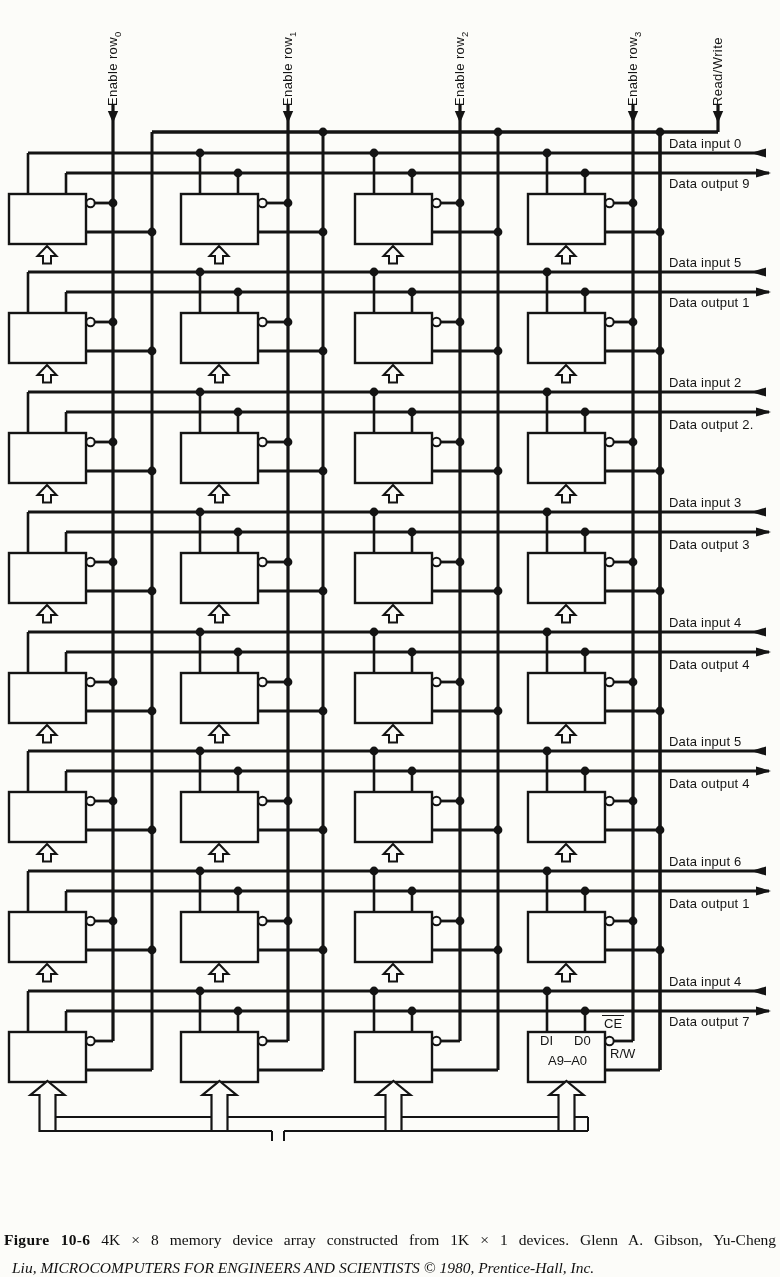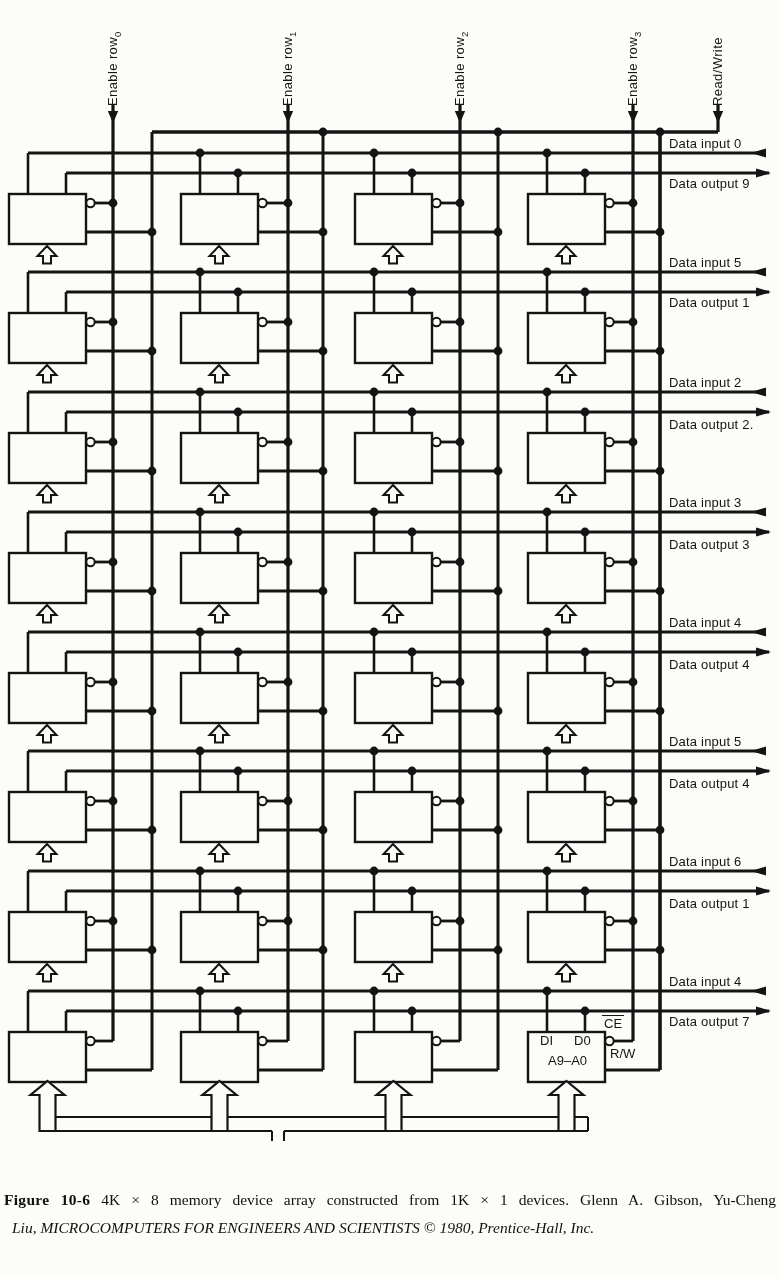--- a/index.html
+++ b/index.html
@@ -10,21 +10,21 @@
   .vlabel{position:absolute;height:15px;line-height:15px;font-size:13px;letter-spacing:.4px;
           white-space:nowrap;transform-origin:0 100%;transform:rotate(-90deg);}
   .vlabel sub{font-size:9.5px;}
   .chiplabel{position:absolute;font:13px/13px "Liberation Sans",sans-serif;white-space:nowrap;}
   .ce-over{border-top:1.6px solid #141414;padding:1px 2px 0 2px;}
   .note{position:absolute;left:180px;top:1143px;width:252px;text-align:center;
         font:12.5px/15.5px "Liberation Sans",sans-serif;}
   .note sub{font-size:9px;}
   .caption{position:absolute;left:4px;top:1186px;width:772px;
            font:15.5px/28px "Liberation Serif",serif;color:#101010;}
-  .cap1{text-align:justify;text-align-last:justify;}
+  .cap1{text-align:justify;text-align-last:justify;margin-top:40px;}
   .cap2{padding-left:8px;font-style:italic;}
   .caption b{letter-spacing:.3px;}
 </style>
 </head>
 <body>
 
 <div id="page">
 
   <svg id="wires" width="780" height="1277" viewBox="0 0 780 1277">
       <g>

